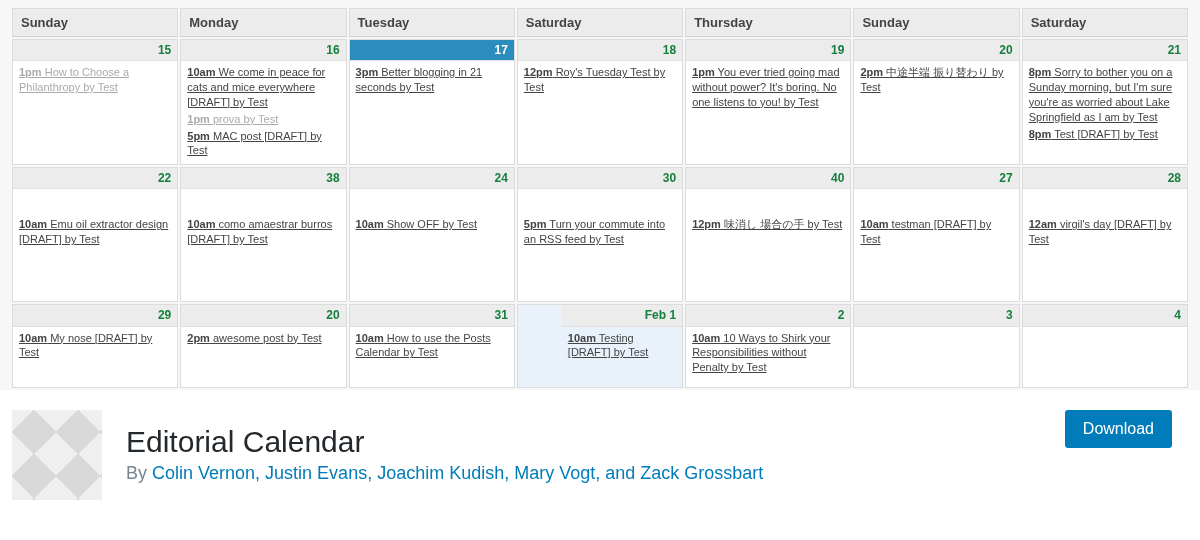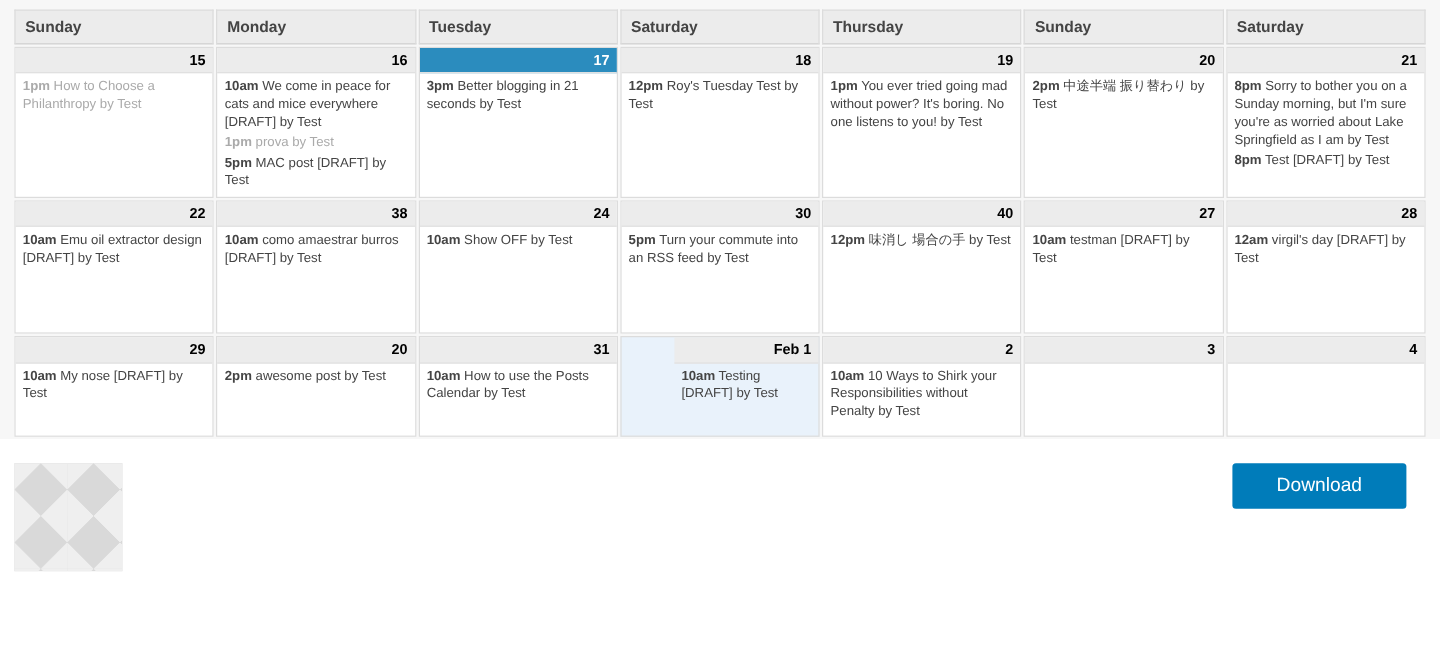--- a/index.html
+++ b/index.html
@@ -26,38 +26,38 @@
     background: #fff;
     border: 1px solid #dcdcdc;
     vertical-align: top;
     font-size: 11px;
     color: #444;
     line-height: 1.35;
   }
   td.cell.alt { background: #e9f2fb; padding-left: 44px; }
   .date-bar {
     background: #ececec;
-    color: #000000;
+    color: #15803d;
     font-size: 12px;
     font-weight: 600;
     text-align: right;
     padding: 2px 6px;
     border-bottom: 1px solid #e0e0e0;
   }
   td.cell.selected .date-bar {
     background: #2b8cbe;
     color: #fff;
     padding-left: 28px;
   }
   .posts { padding: 4px 6px; min-height: 62px; }
-  .post-entry { margin-bottom: 2px; }
+  .post-entry { margin-bottom: 2px; text-decoration: underline; }
   .post-entry.dim { color: #aaa; }
   .post-entry b { font-weight: 700; }
   .row0 .posts { min-height: 95px; }
-  .row1 .posts { min-height: 88px; }
+  .row1 .posts { min-height: 88px; margin-top: 24px; }
   .row2 .posts { min-height: 60px; }
 
   .plugin-footer {
     display: flex;
     align-items: center;
     padding: 20px 28px 18px 12px;
     background: #fff;
   }
   .plugin-icon {
     width: 90px; height: 90px;
@@ -72,21 +72,21 @@
     flex-shrink: 0;
   }
   .plugin-text { flex: 1; }
   .plugin-title { font-size: 30px; font-weight: 400; color: #23282d; margin-bottom: 4px; }
   .plugin-byline { font-size: 18px; color: #78848f; }
   .plugin-byline a { color: #007cba; text-decoration: none; }
   .download-btn {
     background: #007cba;
     color: #fff;
     border: none;
-    padding: 10px 37px;
+    padding: 10px 18px;
     font-size: 16px;
     border-radius: 3px;
     cursor: pointer;
     align-self: flex-start;
   }
 </style>
 </head>
 <body>
 
 <div class="wrap">
@@ -235,16 +235,20 @@
               <div class="posts"></div>
             </td>
           </tr>
         </tbody>
     </table>
   </div>
 
   <div class="plugin-footer">
     <div class="plugin-icon"></div>
     <div class="plugin-text">
+      <div class="plugin-title">Editorial Calendar</div>
+      <div class="plugin-byline">
+        <span>By </span><a href="#">Colin Vernon, Justin Evans, Joachim Kudish, Mary Vogt, and Zack Grossbart</a>
+      </div>
     </div>
     <button class="download-btn">Download</button>
   </div>
 </div>
 
 </body></html>

